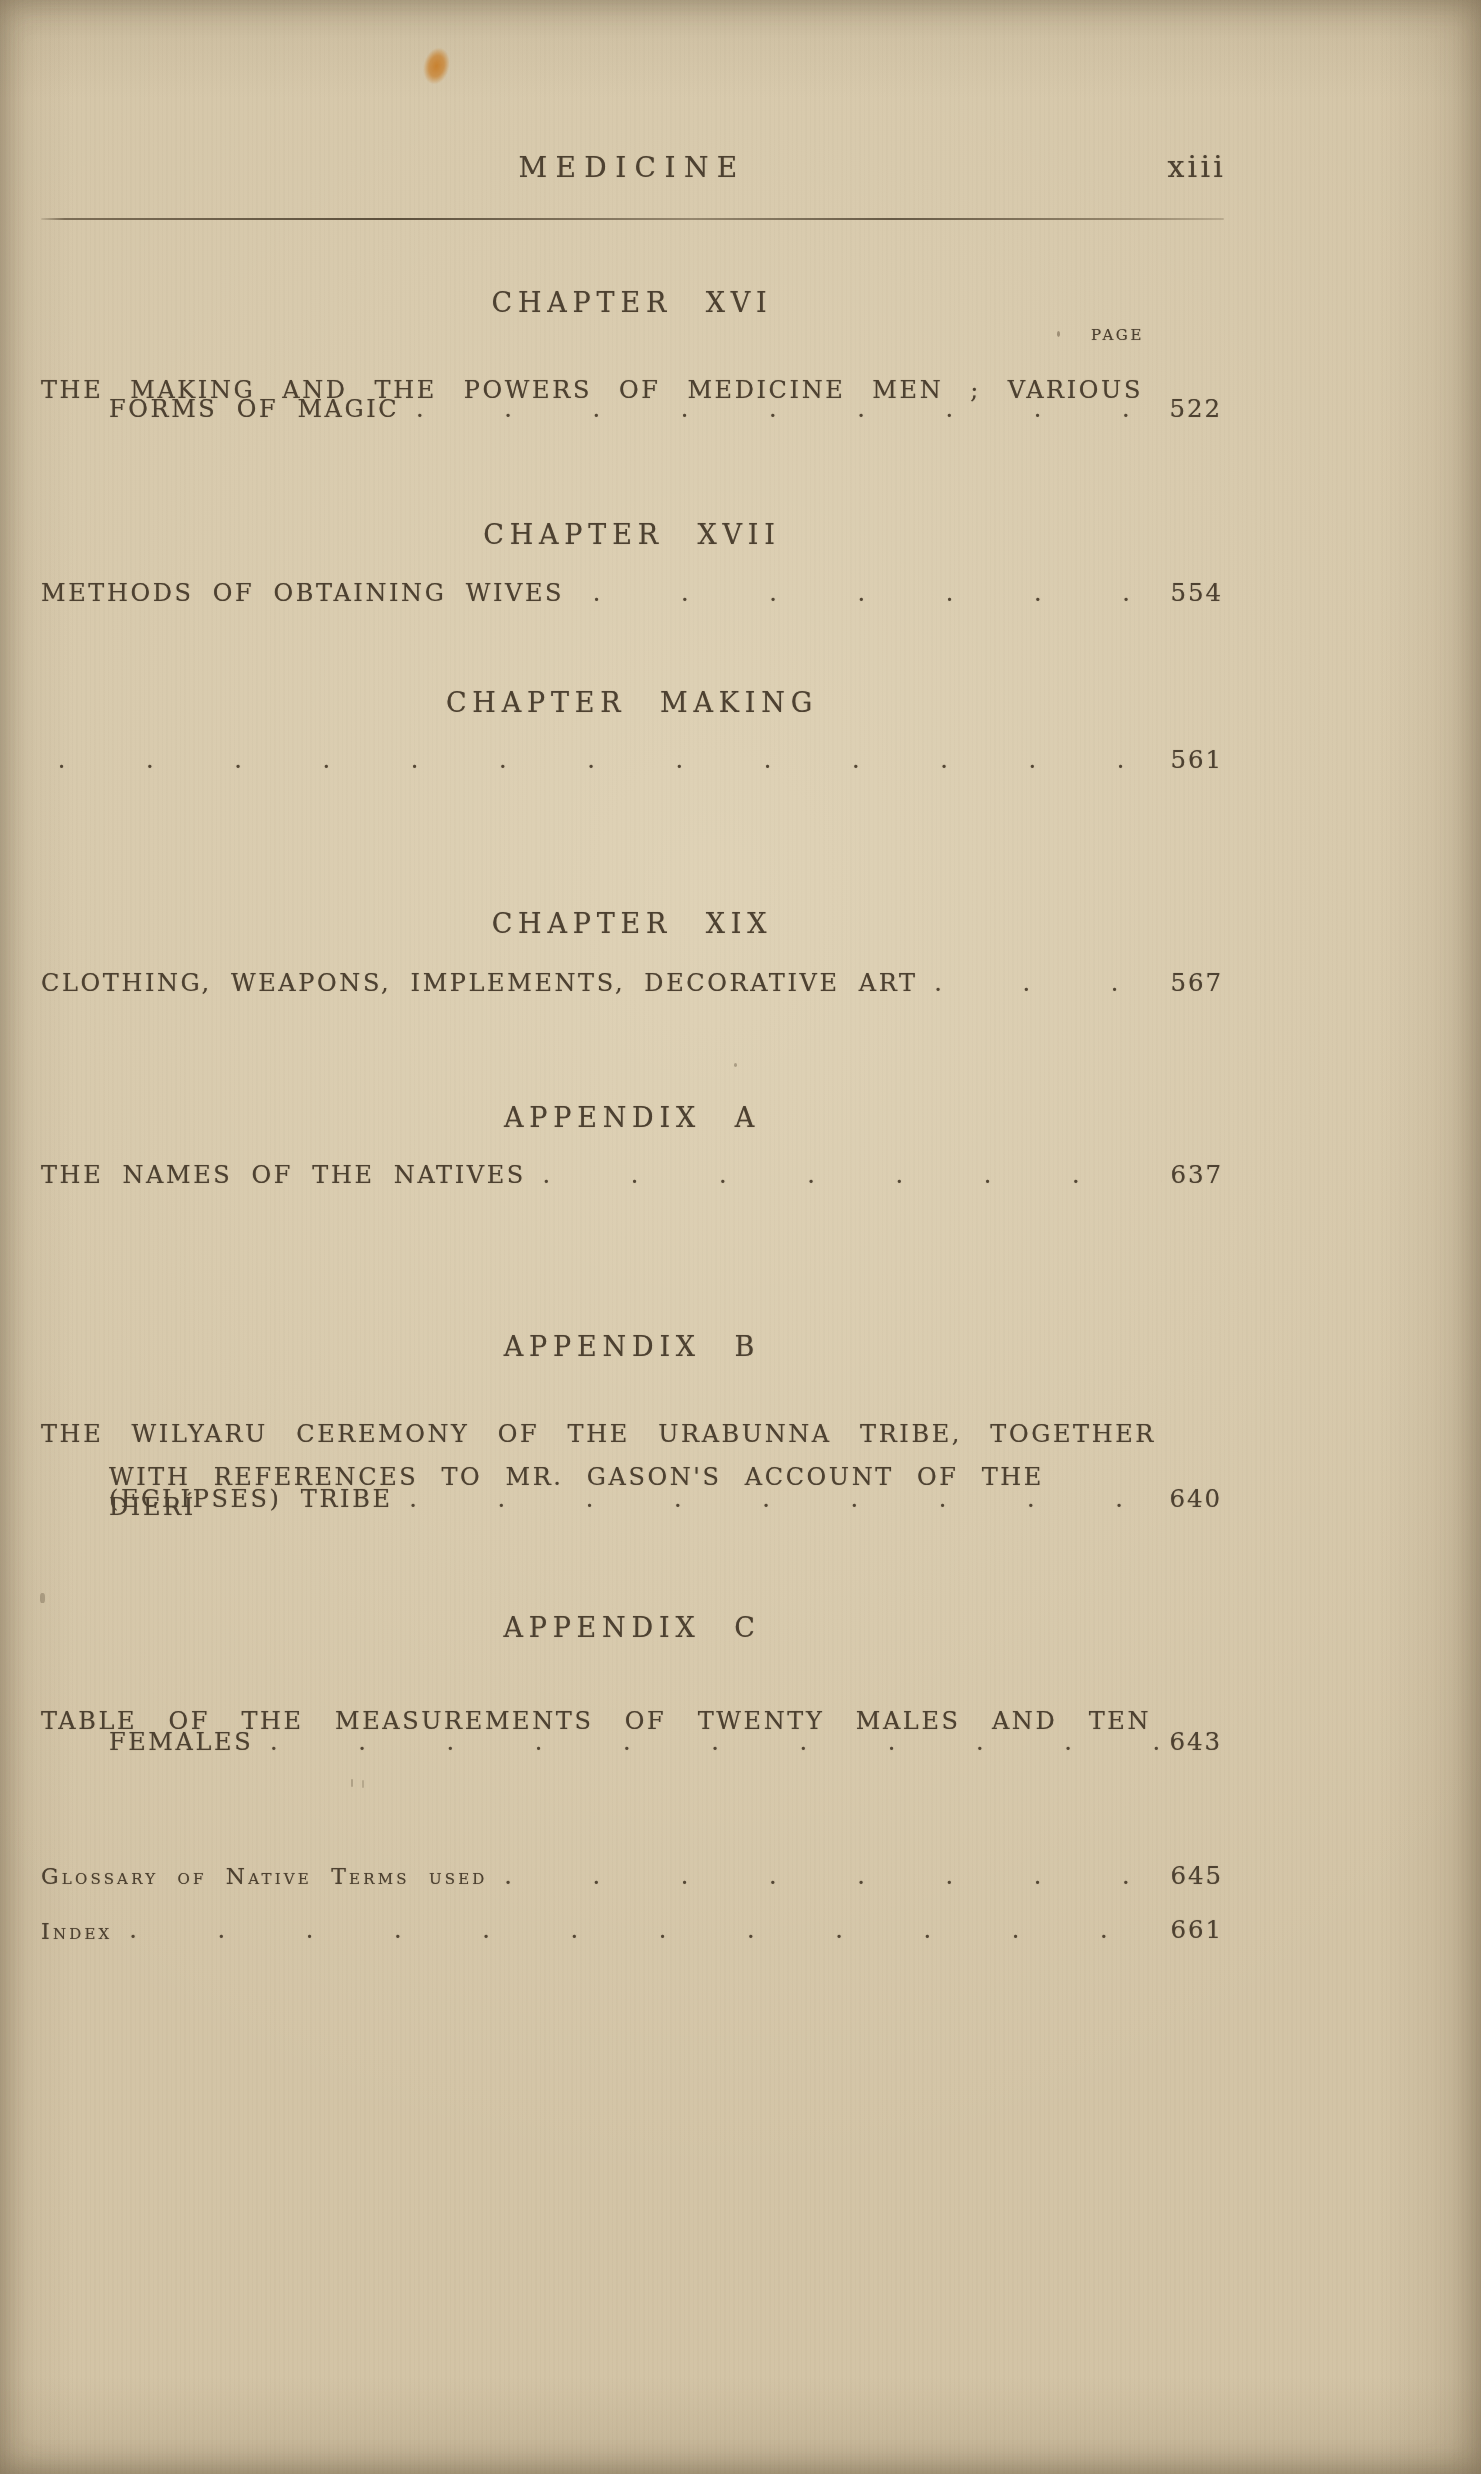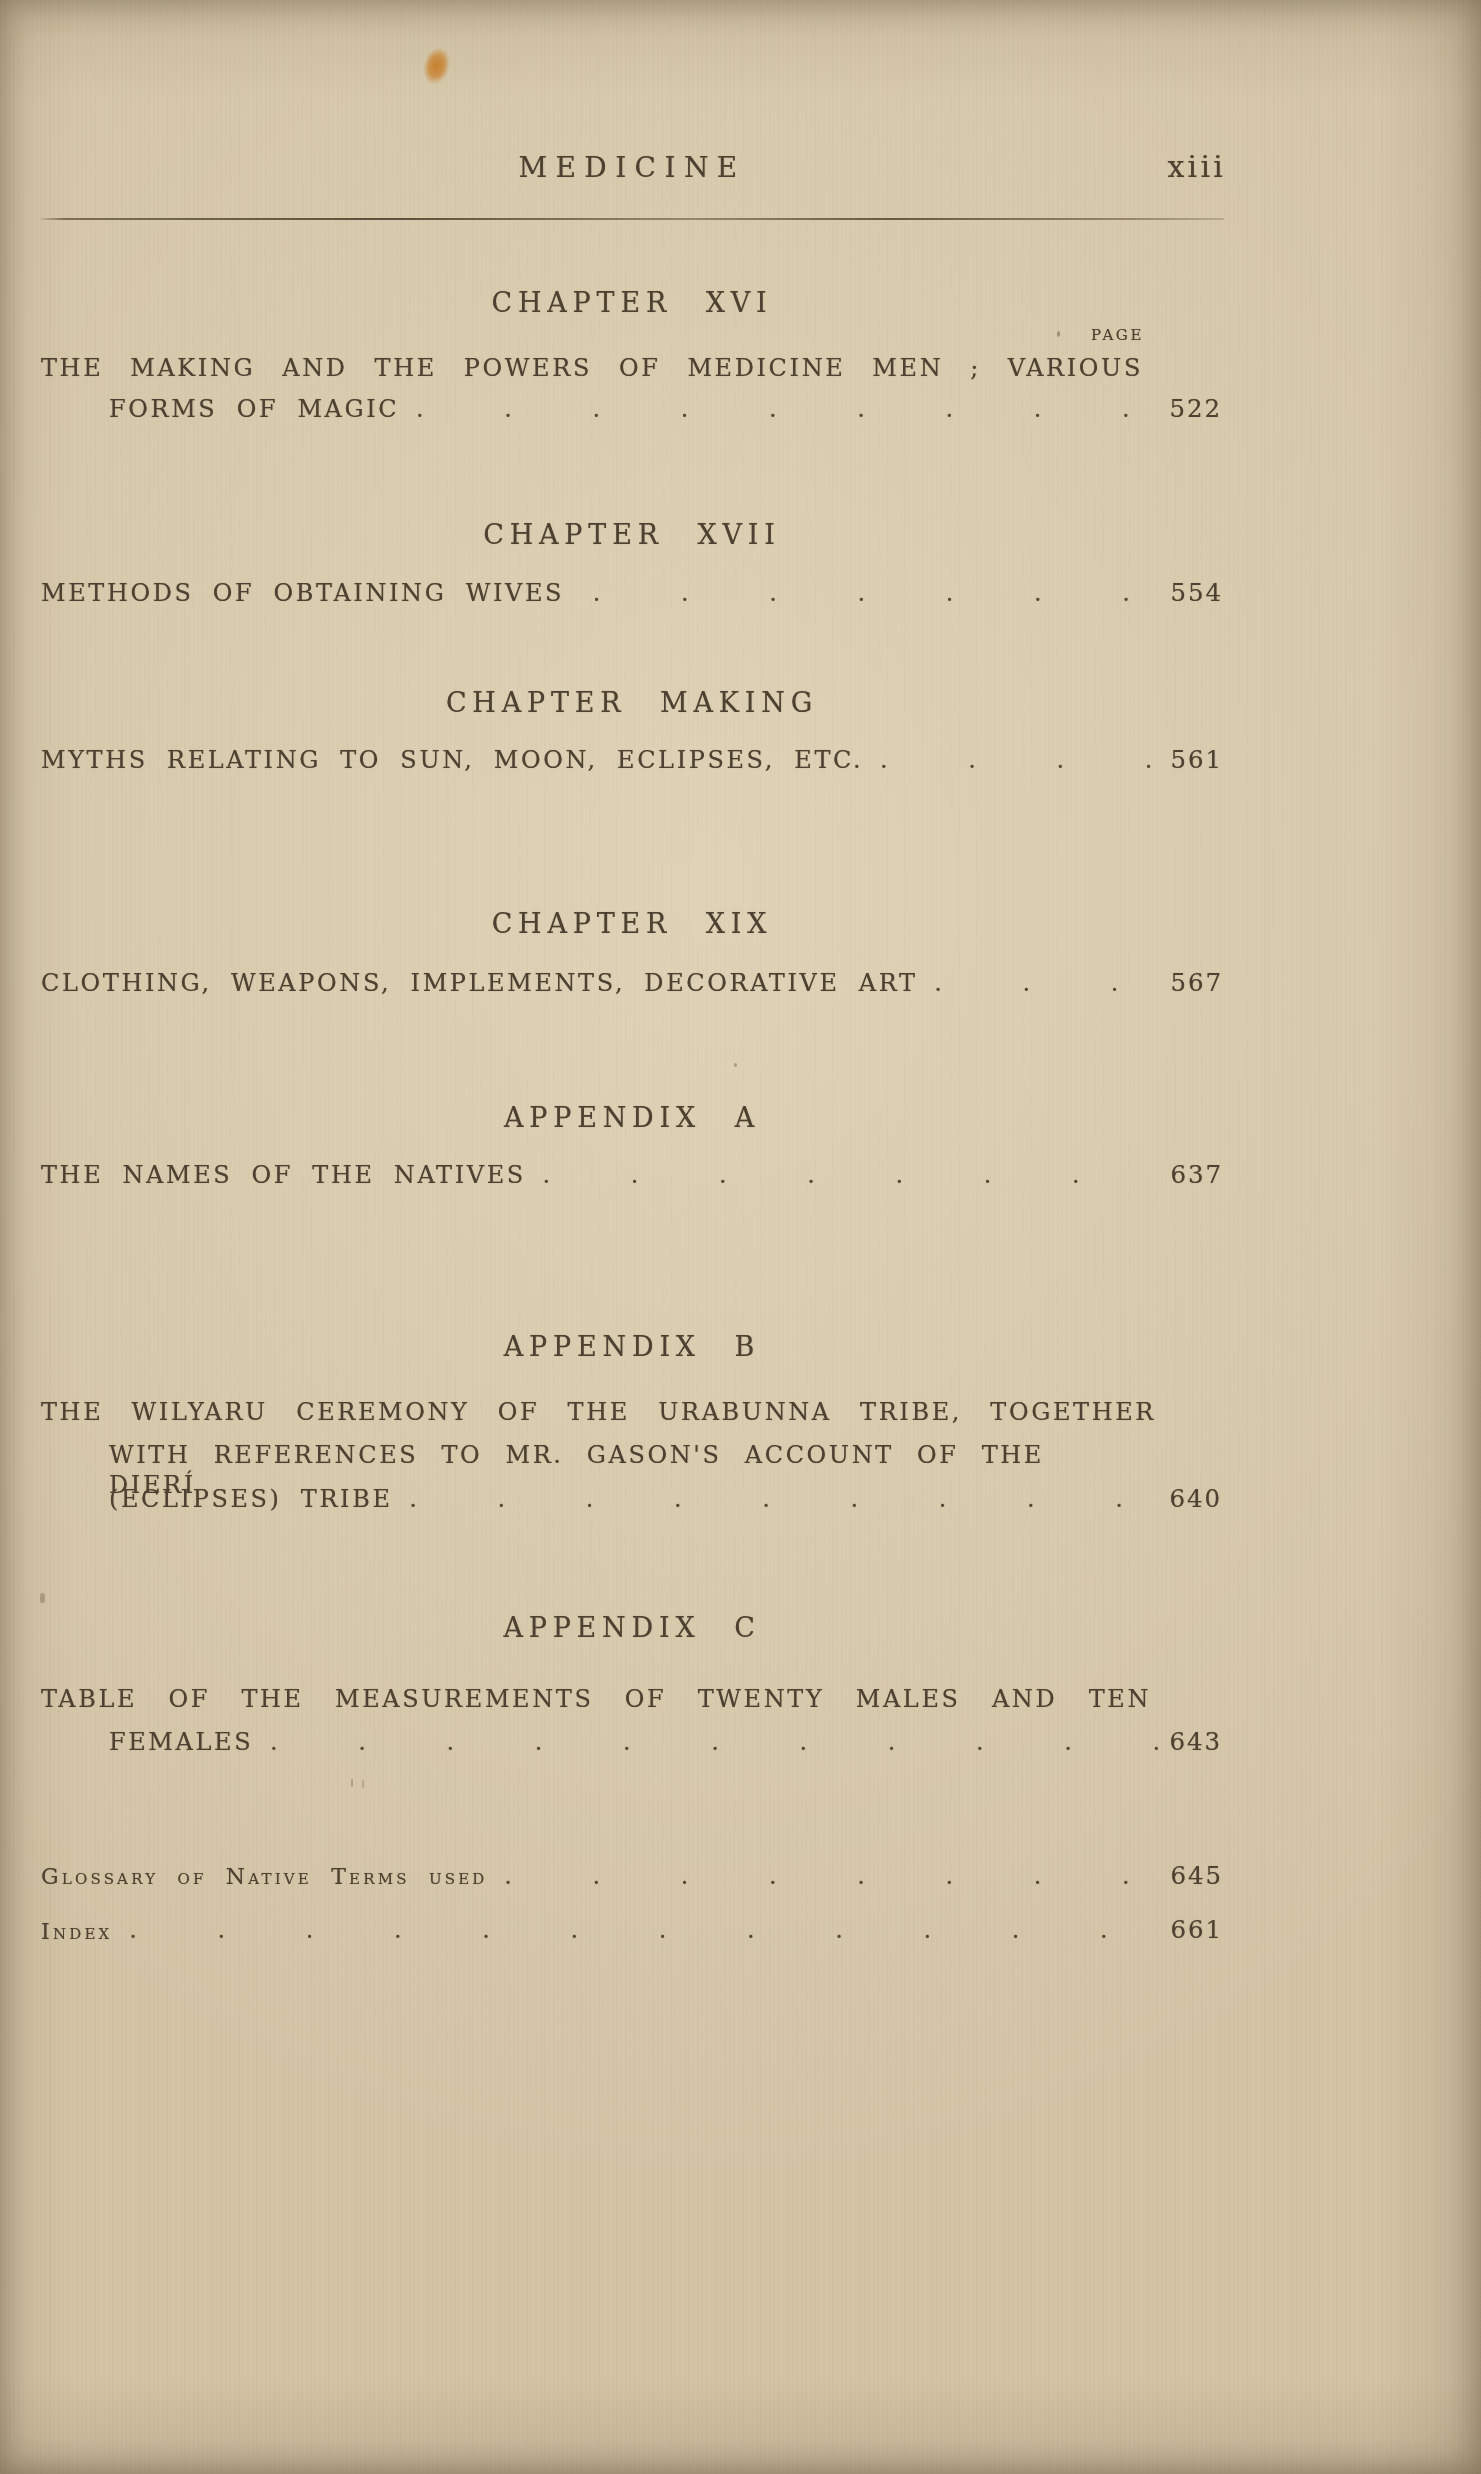--- a/index.html
+++ b/index.html
@@ -36,21 +36,21 @@
     border-radius:1.3px; }
   #page-label{ top:326px; right:338px; font-size:15px; letter-spacing:2.6px; }
 
   
   .heading{ left:41px; width:1182px; text-align:center;
     font-size:27px; letter-spacing:5.8px; word-spacing:19.3px; }
   #s0h{top:287px;} #s1h{top:519px;} #s2h{top:687px;} #s3h{top:908px;}
   #s4h{top:1102px;} #s5h{top:1331px;} #s6h{top:1612px;}
 
   
-  .tline{ font-size:24px; letter-spacing:2.6px; word-spacing:9px; line-height:1.25; }
+  .tline{ font-size:24px; letter-spacing:2.6px; word-spacing:9px; line-height:1.25;margin-top:22px; }
   .just{ text-align:justify; text-align-last:justify; }
   #s0l1{top:353px; left:41px; width:1102px;}
   #s5l1{top:1397px; left:41px; width:1115px;}
   #s5l2{top:1440px; left:109px; width:935px;}
   #s6l1{top:1684px; left:41px; width:1110px;}
 
   
   .lrow{ display:flex; align-items:baseline; font-size:24px;
     letter-spacing:2.6px; word-spacing:9px; }
   .lrow .t{ white-space:nowrap; flex:none; }
@@ -102,21 +102,20 @@
 
   <div id="s1h" class="abs heading ink">CHAPTER XVII</div>
   <div id="s1e" class="abs lrow ink">
     <span class="t">METHODS OF OBTAINING WIVES</span>
     <span class="dots">. . . . . . . . . . . . . . . . . . . . . . . . . . . . . . . . . . . . . . . .</span>
     <span class="n">554</span>
   </div>
 
   <div id="s2h" class="abs heading ink">CHAPTER MAKING</div>
   <div id="s2e" class="abs lrow ink">
-    <span class="t">MYTHS RELATING TO SUN, MOON, ECLIPSES, ETC.</span>
     <span class="dots">. . . . . . . . . . . . . . . . . . . . . . . . . . . . . . . . . . . . . . . .</span>
     <span class="n">561</span>
   </div>
 
   <div id="s3h" class="abs heading ink">CHAPTER XIX</div>
   <div id="s3e" class="abs lrow ink">
     <span class="t">CLOTHING, WEAPONS, IMPLEMENTS, DECORATIVE ART</span>
     <span class="dots">. . . . . . . . . . . . . . . . . . . . . . . . . . . . . . . . . . . . . . . .</span>
     <span class="n">567</span>
   </div>

